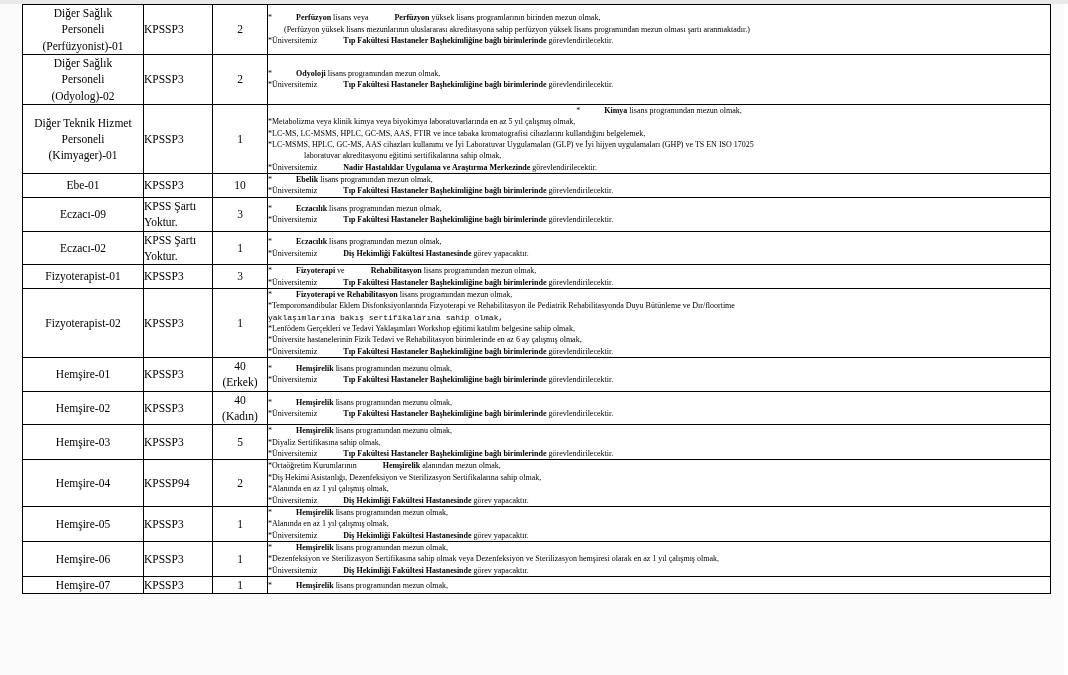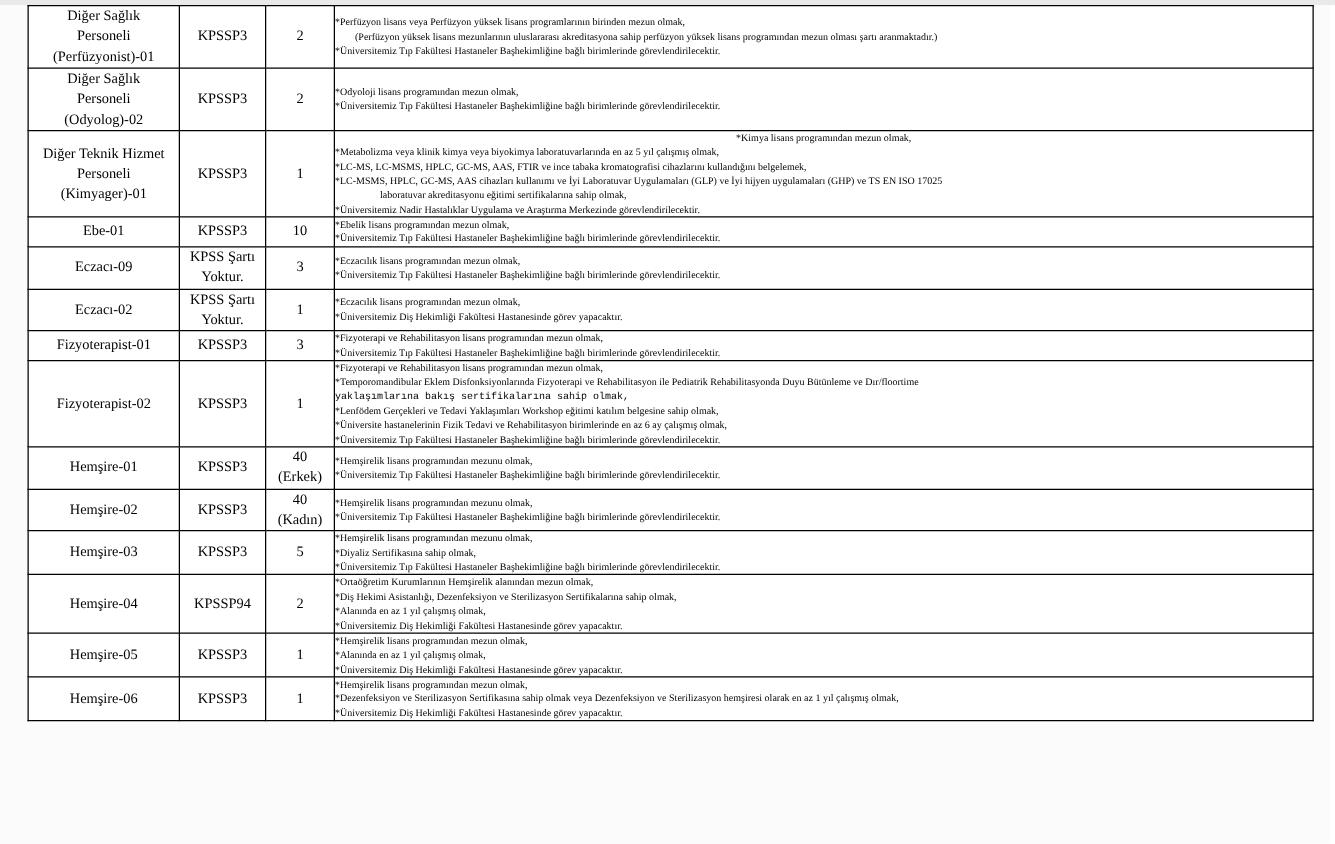--- a/index.html
+++ b/index.html
@@ -52,35 +52,34 @@
   col.c-unvan  { width: 121px; }
   col.c-kpss   { width: 69px;  }
   col.c-adet   { width: 55px;  }
   col.c-aranan { width: 783px; }
 
   td.unvan {
     text-align: center;
     padding: 2px 3px;
   }
   td.kpss {
-    text-align: center;
     padding: 2px 3px;
   }
   td.adet {
     text-align: center;
     padding: 2px 3px;
   }
   td.aranan {
     text-align: left;
     vertical-align: top;
     padding: 2px 4px 2px 5px;
   }
   .unvan-line, .kpss-line, .adet-line { display: block; }
   .req-line { display: block; white-space: nowrap; }
-  b { font-weight: normal; }
+  b { font-weight: bold; margin-left: 24px; }
   .nb { font-weight: normal; }
 </style>
 </head>
 <body>
 
 <div id="page">
   <div id="table-wrap">
     <table class="kadro">
       <colgroup>
         <col class="c-unvan">
@@ -316,16 +315,30 @@
             </td>
             <td class="adet">
               <span class="adet-line">1</span>
             </td>
             <td class="aranan">
               <span class="req-line" style="font-size: 8px;"><span class="nb">*</span><b>Hemşirelik</b><span class="nb"> lisans programından mezun olmak,</span></span>
               <span class="req-line" style="font-size: 8px;"><span class="nb">*Dezenfeksiyon ve Sterilizasyon Sertifikasına sahip olmak veya Dezenfeksiyon ve Sterilizasyon hemşiresi olarak en az 1 yıl çalışmış olmak,</span></span>
               <span class="req-line" style="font-size: 8px;"><span class="nb">*Üniversitemiz </span><b>Diş Hekimliği Fakültesi Hastanesinde</b><span class="nb"> görev yapacaktır.</span></span>
             </td>
           </tr>
+          <tr>
+            <td class="unvan">
+              <span class="unvan-line">Hemşire-07</span>
+            </td>
+            <td class="kpss">
+              <span class="kpss-line">KPSSP3</span>
+            </td>
+            <td class="adet">
+              <span class="adet-line">1</span>
+            </td>
+            <td class="aranan">
+              <span class="req-line" style="font-size: 8px;"><span class="nb">*</span><b>Hemşirelik</b><span class="nb"> lisans programından mezun olmak,</span></span>
+            </td>
+          </tr>
         </tbody>
     </table>
   </div>
 </div>
 
 </body></html>

